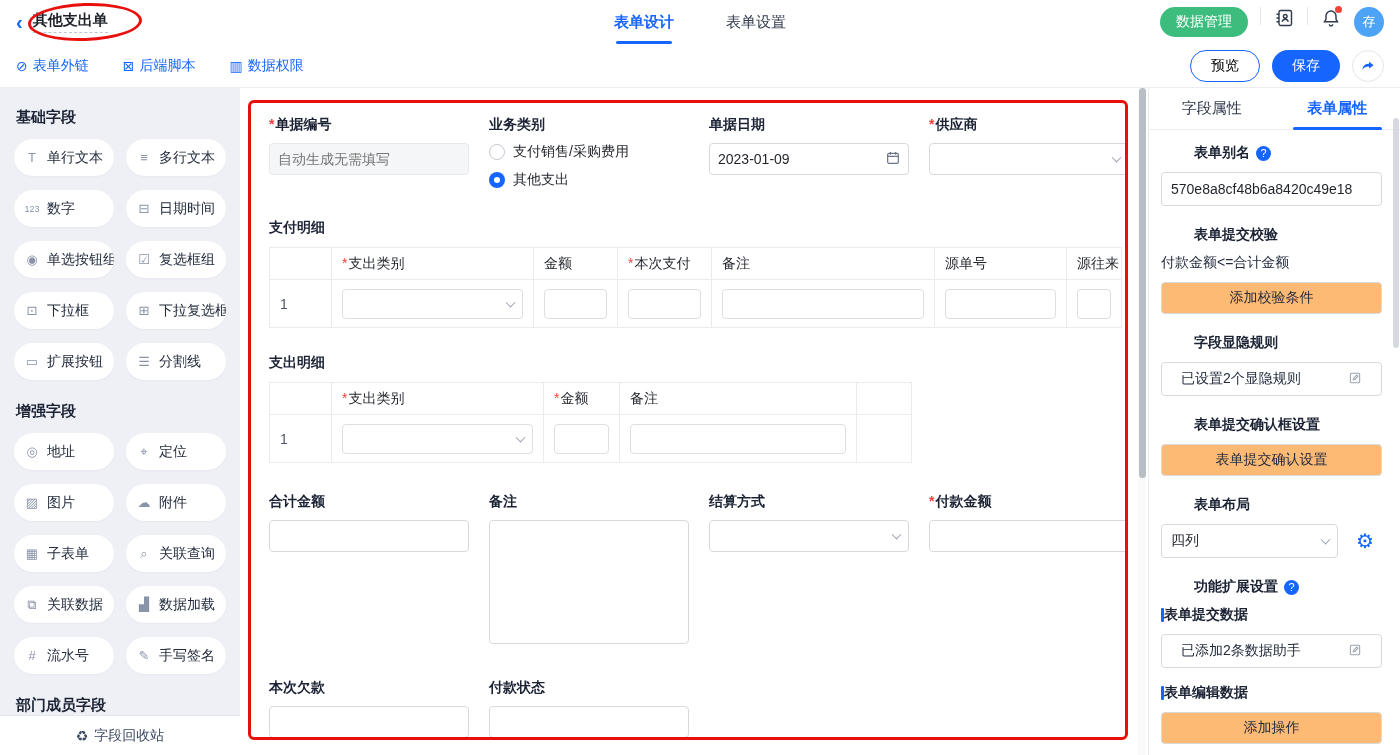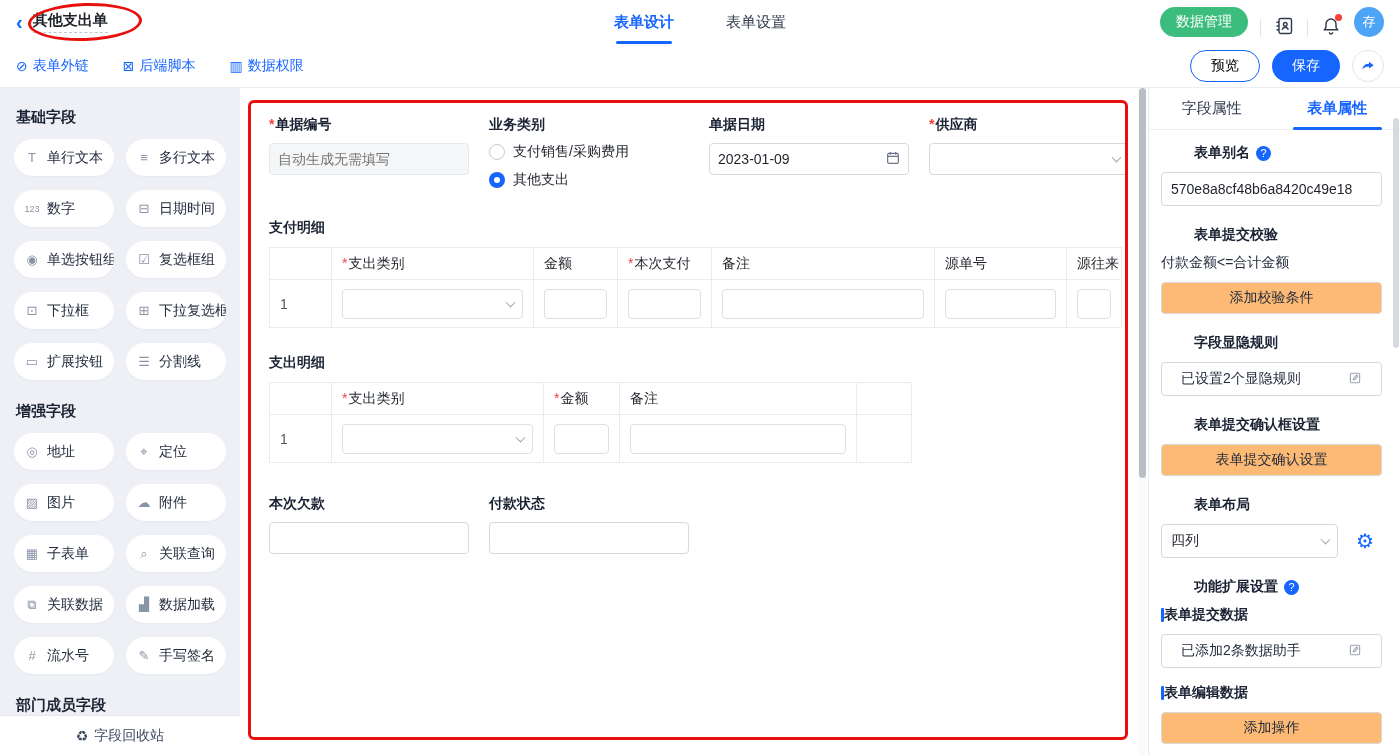--- a/index.html
+++ b/index.html
@@ -7,21 +7,21 @@
     font-family:"Liberation Sans","DejaVu Sans",sans-serif; font-size:14px; color:#1f2329; }
 
   
   .header { height:44px; display:flex; align-items:center; padding:0 16px; position:relative; background:#fff; }
   .back { color:#1765ff; font-size:20px; font-weight:bold; cursor:pointer; margin-right:10px; line-height:1; }
   .doc-title { font-size:15px; font-weight:600; border-bottom:1px dashed #c0c4cc; padding-bottom:2px; }
   .hdr-tabs { position:absolute; left:0; right:0; top:0; height:44px; display:flex; justify-content:center; gap:52px; align-items:stretch; pointer-events:none; }
   .hdr-tab { pointer-events:auto; display:flex; align-items:center; font-size:15px; color:#303a4d; cursor:pointer; position:relative; }
   .hdr-tab.active { color:#1765ff; font-weight:600; }
   .hdr-tab.active::after { content:""; position:absolute; left:2px; right:2px; bottom:0; height:3px; background:#1765ff; border-radius:2px; }
-  .hdr-right { margin-left:auto; display:flex; align-items:flex-end; gap:12px; z-index:2; }
+  .hdr-right { margin-left:auto; display:flex; align-items:flex-start; gap:12px; z-index:2; }
   .btn-green { background:#3dbd7d; color:#fff; border:none; border-radius:15px; height:30px; padding:0 16px; font-size:14px; cursor:pointer; }
   .vdiv { width:1px; height:18px; background:#e0e3e8; }
   .hicon { width:22px; height:22px; position:relative; cursor:pointer; display:flex; align-items:center; justify-content:center; }
   .dot { position:absolute; top:-1px; right:0px; width:7px; height:7px; background:#f2413a; border-radius:50%; }
   .avatar { width:30px; height:30px; border-radius:50%; background:#4da3f5; color:#fff; display:flex; align-items:center; justify-content:center; font-size:13px; cursor:pointer; }
   .ellipse-anno { position:absolute; left:28px; top:3px; width:114px; height:38px; border:3px solid #e8100c; border-radius:50%; transform:rotate(-2deg); pointer-events:none; }
 
   
   .toolbar { height:44px; display:flex; align-items:center; padding:0 16px; border-bottom:1px solid #ebedf0; background:#fff; }
   .tlink { color:#1765ff; font-size:14px; margin-right:34px; cursor:pointer; display:flex; align-items:center; gap:5px; }
@@ -376,20 +376,38 @@
                 <input class="inp mini cell-inp" style="">
               </td>
           <td>
                 <input class="inp mini cell-inp" style="">
               </td>
           <td></td>
         </tr>
       </tbody>
         </table>
 
+      <div class="grid4" style="margin-top:30px">
+        <div>
+          <div class="flabel">合计金额</div>
+          <input class="inp" style="">
+        </div>
+        <div>
+          <div class="flabel">备注</div>
+          <textarea class="txtarea" style=""></textarea>
+        </div>
+        <div>
+          <div class="flabel">结算方式</div>
+          <div class="sel"><input class="inp" readonly="" style=""><span class="chev"></span></div>
+        </div>
+        <div>
+          <div class="flabel"><span class="req">*</span><span>付款金额</span></div>
+          <input class="inp" style="">
+        </div>
+      </div>
 
       <div class="grid4" style="margin-top:32px">
         <div>
           <div class="flabel">本次欠款</div>
           <input class="inp" style="">
         </div>
         <div>
           <div class="flabel">付款状态</div>
           <input class="inp" style="">
         </div>

